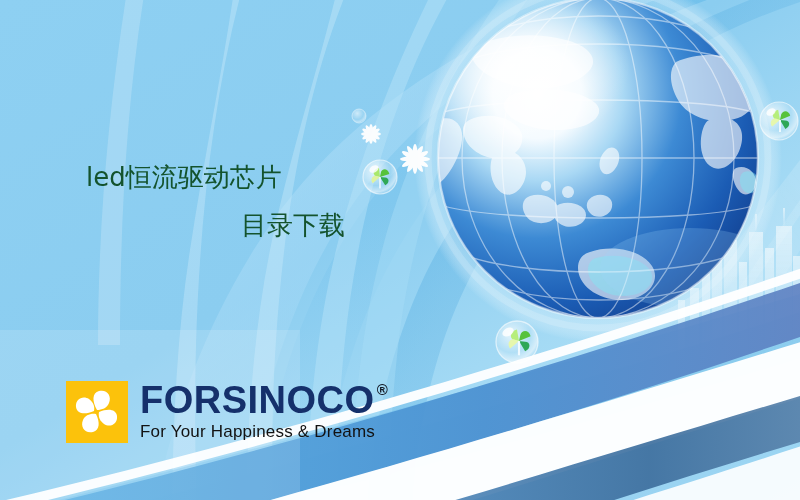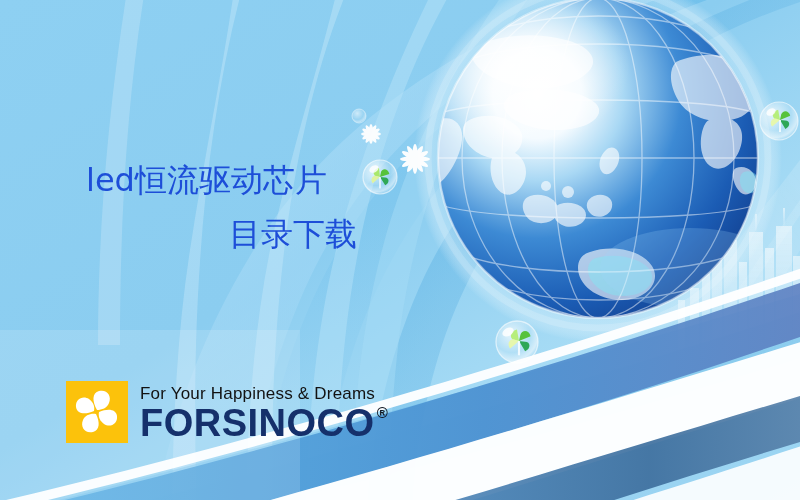--- a/index.html
+++ b/index.html
@@ -25,22 +25,22 @@
   
   #headline {
     position: absolute;
     left: 86px;
     top: 164px;
     width: 400px;
     z-index: 40;
     pointer-events: none;
   }
   .headline-line {
-    color: #1d4ed8;
-    font-size: 32px;
+    color: #14532d;
+    font-size: 26px;
     line-height: 1.0;
     font-family: "DejaVu Sans", "Liberation Sans", sans-serif;
     white-space: nowrap;
     letter-spacing: 0px;
   }
   #headline-line-1 { margin-bottom: 22px; }
   #headline-line-2 { padding-left: 14px; text-align: center; }
 
   
   #logo {
@@ -368,21 +368,21 @@
       <svg width="62" height="62" viewBox="0 0 62 62">
         <g fill="#ffffff">
           <path d="M31,29 C26,20 26,12 33,10 C41,8 46,15 43,22 C41,27 36,29 31,29 Z"></path>
           <path d="M33,31 C42,27 50,28 51,35 C52,43 44,47 38,43 C34,40 32,36 33,31 Z"></path>
           <path d="M30,33 C34,41 34,49 27,51 C19,53 14,46 17,39 C19,34 25,32 30,33 Z"></path>
           <path d="M28,30 C19,34 11,33 10,26 C9,18 17,14 23,18 C27,21 29,25 28,30 Z"></path>
         </g>
       </svg>
     </div>
     <div id="logo-text">
-      <div id="logo-tagline">For Your Happiness &amp; Dreams</div>
       <div id="logo-wordmark-row">
         <span id="logo-wordmark">FORSINOCO</span>
         <span id="logo-reg">®</span>
       </div>
+      <div id="logo-tagline">For Your Happiness &amp; Dreams</div>
     </div>
   </div>
 
 </div>
 
 </body></html>

